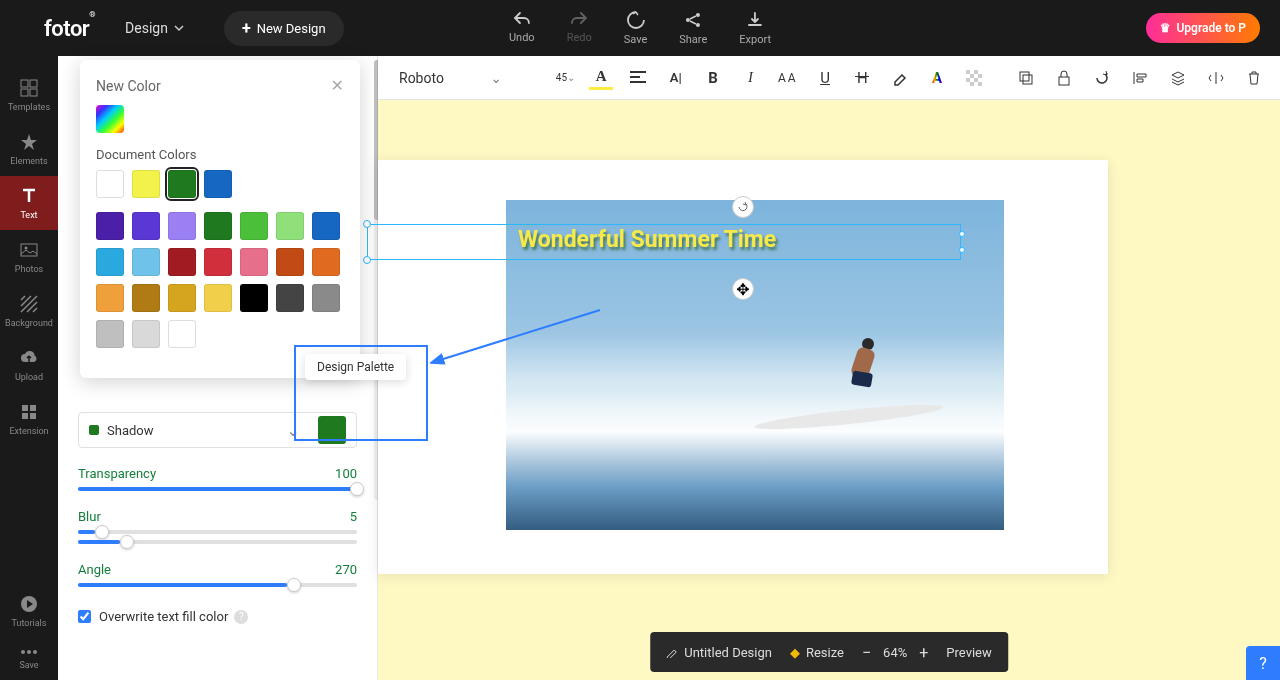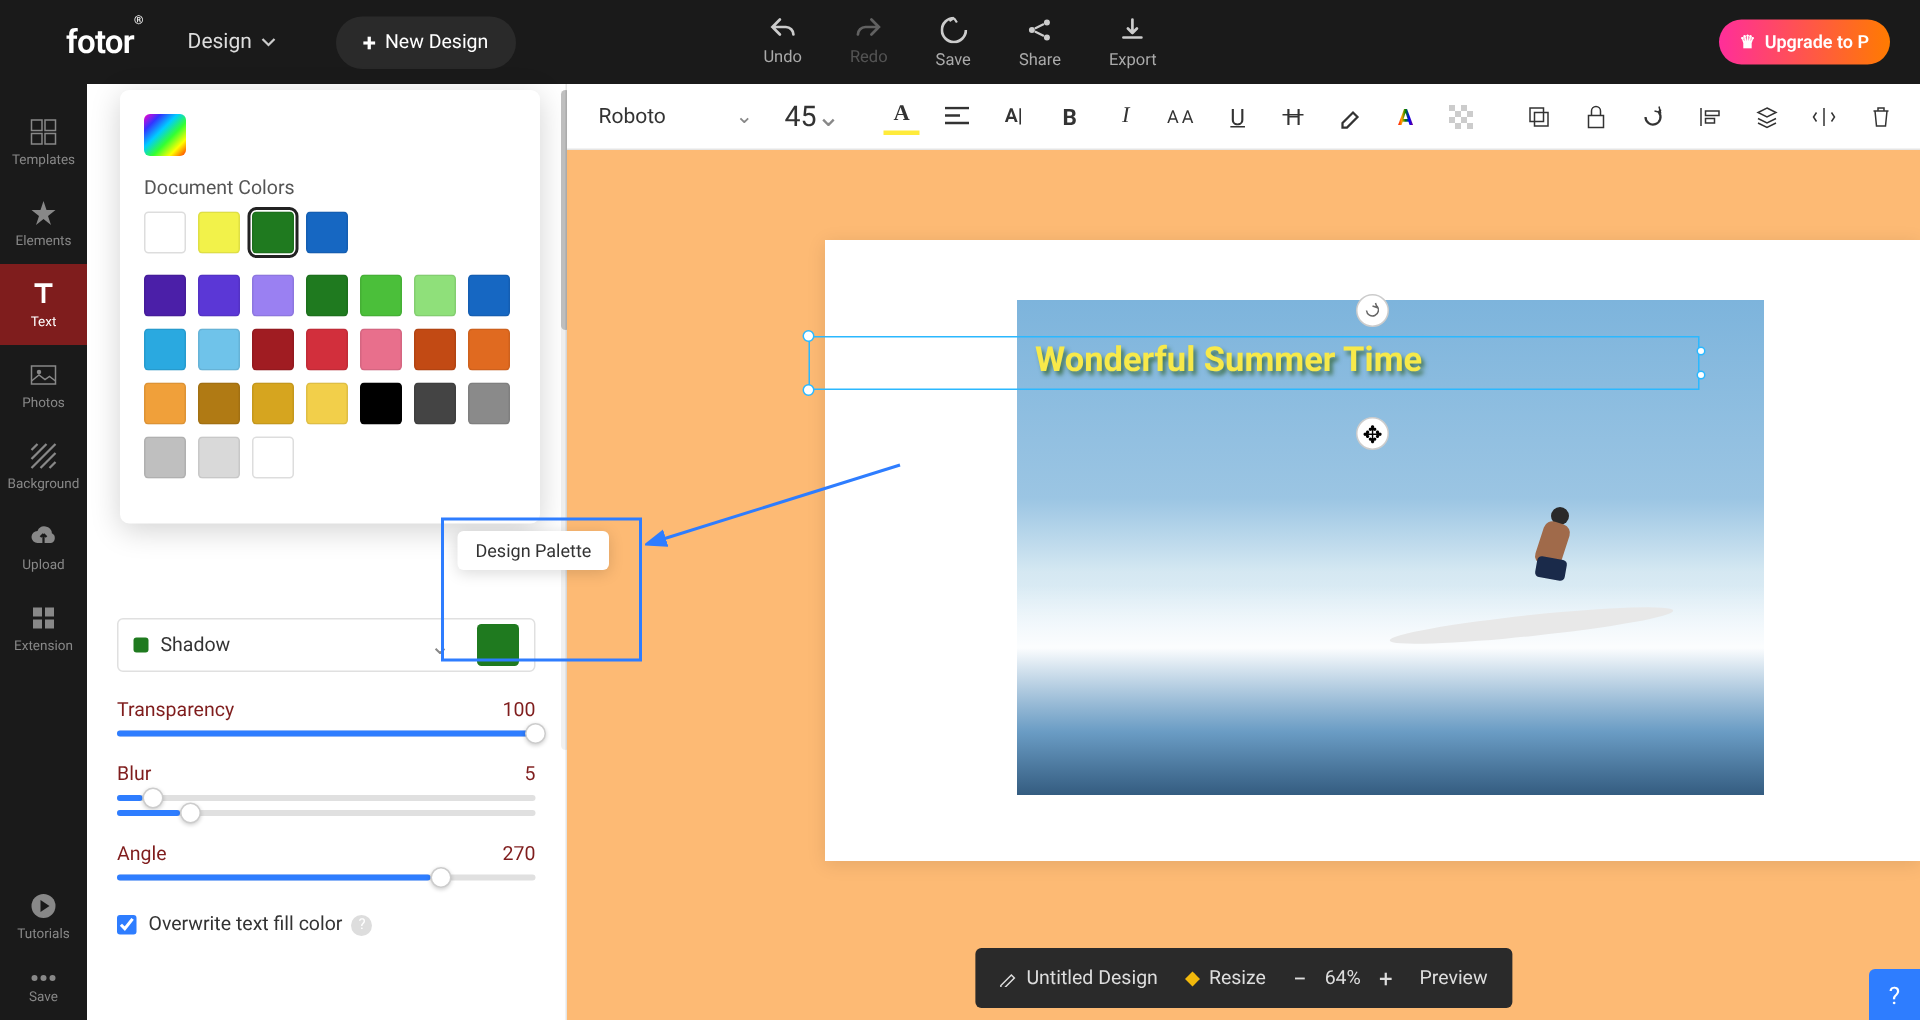--- a/index.html
+++ b/index.html
@@ -41,46 +41,46 @@
 .swatch.selected { outline:2px solid #222; outline-offset:1px; }
 .swatch.white { border:1px solid #ddd; }
 
 
 .shadow-row { margin-top:340px; }
 .shadow-select { display:flex; align-items:center; border:1px solid #e0e0e0; border-radius:4px; height:36px; padding:0 10px; position:relative;}
 .shadow-select .dot { width:10px; height:10px; border-radius:2px; background:#1f7a1f; margin-right:8px;}
 .shadow-select .label { font-size:13px; color:#333; flex:1;}
 .shadow-select .chev { color:#888; margin-right:10px; cursor:pointer;}
 .shadow-color { width:28px; height:28px; border-radius:3px; background:#1f7a1f; margin-left:8px; cursor:pointer; }
-.slider-row { display:flex; justify-content:space-between; align-items:center; margin-top:18px; font-size:13px; color:#7f1d1d;gap:15px;}
+.slider-row { display:flex; justify-content:space-between; align-items:center; margin-top:18px; font-size:13px; color:#15803d;gap:15px;}
 .slider-track { position:relative; height:4px; background:#e0e0e0; border-radius:2px; margin-top:6px; }
 .slider-fill { position:absolute; height:4px; background:#2e7dff; border-radius:2px; }
 .slider-thumb { position:absolute; top:-5px; width:14px; height:14px; background:#fff; border:1px solid #ccc; border-radius:50%; box-shadow:0 1px 3px rgba(0,0,0,0.2); cursor:pointer;}
 .overwrite { margin-top:22px; display:flex; align-items:center; font-size:13px; color:#333;}
 .overwrite input { margin-right:8px; accent-color:#2e7dff;}
 .overwrite .info { margin-left:6px; width:14px; height:14px; border-radius:50%; background:#ddd; color:#fff; font-size:10px; display:flex; align-items:center; justify-content:center;}
 
 
 .callout { position:absolute; left:294px; top:345px; width:134px; height:96px; border:2px solid #2e7dff; z-index:25; pointer-events:none;}
 .tooltip { position:absolute; left:305px; top:354px; background:#fff; border-radius:4px; box-shadow:0 2px 10px rgba(0,0,0,0.15); padding:6px 12px; font-size:12px; color:#333; z-index:26;}
 .arrow { position:absolute; left:430px; top:300px; z-index:24; }
 
 
 .canvas-toolbar { position:absolute; left:378px; right:0; top:56px; height:44px; background:#fff; border-bottom:1px solid #e5e5e5; display:flex; align-items:center; padding:0 14px; gap:14px; }
 .font-select { display:flex; align-items:center; border:1px solid transparent; padding:4px 6px; font-size:14px; color:#333; cursor:pointer; width:120px; justify-content:space-between;}
-.size-select { display:flex; align-items:center; font-size:19px; color:#333; cursor:pointer; width:54px; justify-content:flex-start;}
+.size-select { display:flex; align-items:center; font-size:10px; color:#333; cursor:pointer; width:54px; justify-content:flex-end;}
 .tb-icon { width:24px; height:24px; display:flex; align-items:center; justify-content:center; cursor:pointer; color:#333; font-size:15px; }
 .tb-icon svg { display:block; }
 .tb-icon.color-A { border-bottom:3px solid #ffeb3b; font-weight:bold; font-family:serif; }
 .tb-icon.rainbow-A { position:relative; font-weight:bold; }
 .tb-sep { flex:1; }
 .tb-right { display:flex; gap:14px; align-items:center; }
 
 
-.canvas-area { position:absolute; left:378px; right:0; top:100px; bottom:0; background:#fdba74; display:flex; justify-content:flex-end; padding-top:60px;}
+.canvas-area { position:absolute; left:378px; right:0; top:100px; bottom:0; background:#fef9c3; display:flex; justify-content:flex-start; padding-top:60px;}
 .canvas { width:730px; height:414px; background:#fff; box-shadow:0 2px 12px rgba(0,0,0,0.1); position:relative;}
 .photo { position:absolute; left:128px; top:40px; width:498px; height:330px; background:linear-gradient(180deg,#7db4dc 0%,#9bc5e3 40%,#d5e8f2 55%,#e8f3fa 70%,#4a7aa5 100%); overflow:hidden;}
 .wave { position:absolute; bottom:0; left:0; right:0; height:140px; background:linear-gradient(180deg,rgba(255,255,255,0) 0%,rgba(255,255,255,0.85) 30%,#6a9cc4 70%,#345c80 100%);}
 .surfer { position:absolute; right:110px; top:130px; width:60px; height:80px; }
 .surfer .body { position:absolute; width:18px; height:30px; background:#a06a4a; border-radius:6px; left:20px; top:18px; transform:rotate(18deg);}
 .surfer .head { position:absolute; width:12px; height:12px; background:#2a2a2a; border-radius:50%; left:28px; top:8px;}
 .surfer .shorts { position:absolute; width:20px; height:14px; background:#1a2a4a; left:18px; top:42px; border-radius:3px; transform:rotate(10deg);}
 .board { position:absolute; right:60px; top:210px; width:190px; height:14px; background:#e8e8e8; border-radius:50%; transform:rotate(-6deg);}
 
 .text-sel { position:absolute; left:-11px; top:64px; width:594px; height:36px; border:1px solid #2bb8ff; background:rgba(255,255,255,0.0);}
@@ -277,20 +277,24 @@
       <span class="info">?</span>
     </div>
   </div>
 </div>
 
 <div class="scroll-hint">
     <div class="scroll-thumb"></div>
   </div>
 
 <div class="color-popup">
+  <div class="title">
+    <span>New Color</span>
+    <span class="close">✕</span>
+  </div>
   <div class="gradient-swatch"></div>
   <div class="section-label">Document Colors</div>
   <div class="swatch-row" id="doc-swatches">
       <div class="swatch white" style="background: rgb(255, 255, 255);"></div>
       <div class="swatch" style="background: rgb(242, 242, 74);"></div>
       <div class="swatch selected" style="background: rgb(31, 122, 31);"></div>
       <div class="swatch" style="background: rgb(22, 103, 194);"></div>
     </div>
   <div class="swatch-row" id="preset-swatches">
       <div class="swatch" style="background: rgb(75, 31, 168);"></div>

